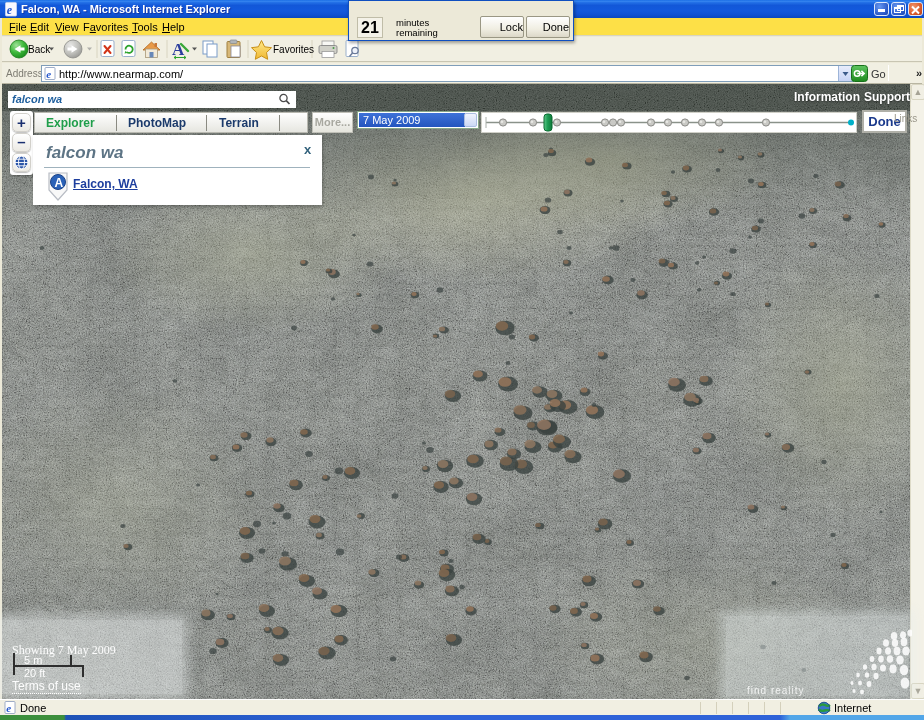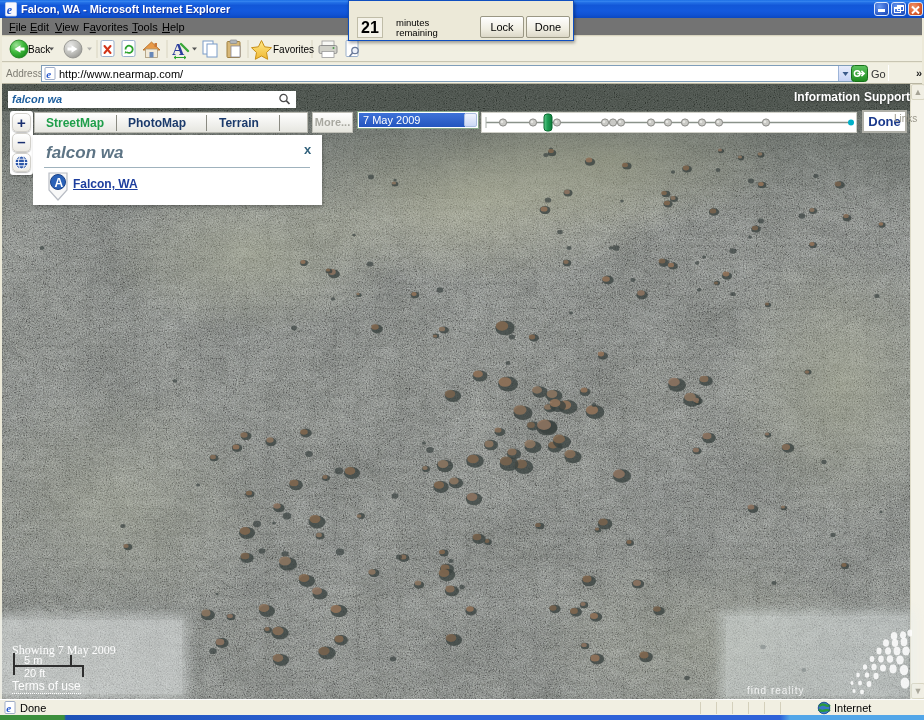--- a/index.html
+++ b/index.html
@@ -11,21 +11,21 @@
   #titlebar { left:0; top:0; width:924px; height:18px;
     background:linear-gradient(to bottom,#1064e0 0%,#3b8af2 6%,#2573e8 12%,#1257d8 30%,#1359dd 60%,#1153d4 80%,#0b48c0 100%);
   }
   #titletext { left:21px; top:3px; color:#fff; font-size:11px; font-weight:bold; letter-spacing:-0.2px; letter-spacing:0px; text-shadow:1px 1px 1px #1030a0; }
   .winbtn { top:2px; width:15px; height:14px; border-radius:3px; border:1px solid #dce8fc; }
   #btnmin,#btnmax { background:radial-gradient(circle at 35% 30%,#6798f0,#2a59c8 70%,#1b46ae); }
   #btnclose { background:radial-gradient(circle at 35% 30%,#f0926a,#da5b2b 60%,#b43e14); }
   .winbtn span { position:absolute; color:#fff; }
 
   
-  #menubar { left:2px; top:18px; width:920px; height:18px; background:#737373; border-bottom:1px solid #d8d4bf; }
+  #menubar { left:2px; top:18px; width:920px; height:18px; background:#fde047; border-bottom:1px solid #d8d4bf; }
   .menuitem { position:absolute; top:3px; font-size:11px; color:#000; }
   .menuitem u { text-decoration:underline; }
 
   
   #toolbar { left:2px; top:37px; width:920px; height:25px; background:#f1efe2; border-bottom:1px solid #c8c5b2; }
   .tsep { position:absolute; top:3px; width:1px; height:19px; background:#c9c5b2; border-right:1px solid #fff; }
 
   
   #addrbar { left:2px; top:63px; width:920px; height:21px; background:#f1efe2; border-bottom:1px solid #b8b5a2; }
   #addrlabel { position:absolute; left:4px; top:5px; font-size:10px; color:#7e7c73; }
@@ -49,21 +49,21 @@
   #inettext { position:absolute; left:834px; top:2px; font-size:11px; color:#000; }
 
   
   #taskbar { left:0px; top:715px; width:924px; height:5px; background:linear-gradient(to right,#3c8f3c 0px,#3c8f3c 64px,#1e52b7 66px,#2e62d8 400px,#2e62d8 780px,#52a6e8 790px,#52a6e8 924px); }
 
   
   #session { left:348px; top:0px; width:226px; height:41px; background:#ece9d8; border:1px solid #0f4fc0; box-shadow:1px 2px 3px rgba(0,0,0,.35); }
   #sessiontitle { position:absolute; left:0; top:0; width:100%; height:13px; background:linear-gradient(to bottom,#3a7af0,#1d5ad8); color:#e8eefc; font-size:10px; font-weight:bold; padding-left:4px; line-height:13px; }
   #sessionnum { position:absolute; left:8px; top:16px; width:26px; height:21px; background:#f4f2e8; border:1px solid #c0bda8; font-size:16px; font-weight:bold; text-align:center; line-height:20px; color:#000; }
   #sessionmin { position:absolute; left:47px; top:17px; font-size:9.5px; color:#000; line-height:10px; }
-  .sbutton { position:absolute; top:15px; width:44px; height:22px; background:linear-gradient(to bottom,#fefefe,#f0eee2 60%,#dcd8c8); border:1px solid #9a9784; border-radius:2px; font-size:11px; text-align:center; line-height:20px; color:#000; }
+  .sbutton { position:absolute; top:15px; width:44px; height:22px; background:linear-gradient(to bottom,#fefefe,#f0eee2 60%,#dcd8c8); border:1px solid #9a9784; border-radius:2px; font-size:11px; text-align:right; line-height:20px; color:#000; }
 
   
   #searchbox { left:8px; top:91px; width:288px; height:17px; background:#fff; }
   #searchtext { position:absolute; left:4px; top:2px; font-size:11px; font-style:italic; font-weight:bold; color:#1e5f9e; }
 
   #zoompanel { left:10px; top:111px; width:23px; height:64px; background:#fff; border-radius:3px; box-shadow:1px 1px 2px rgba(0,0,0,.3); }
   .zbtn { position:absolute; left:2px; width:19px; height:19px; background:linear-gradient(to bottom,#fff,#eceae4); border:1px solid #d2d0ca; border-radius:5px; box-shadow:0 1px 1px rgba(0,0,0,.25); color:#1b3070; font-weight:bold; text-align:center; }
 
   #tabsbar { left:34px; top:112px; width:274px; height:21px; background:linear-gradient(to bottom,#ffffff,#e6e6e0); border:1px solid #b8b8b0; }
   .tab { position:absolute; top:3px; font-size:12px; font-weight:bold; }
@@ -558,21 +558,21 @@
         <ellipse cx="7.5" cy="7.5" rx="6.5" ry="6.5"></ellipse>
         <line x1="1" y1="7.5" x2="14" y2="7.5"></line>
         <line x1="1.8" y1="4.2" x2="13.2" y2="4.2"></line>
         <line x1="1.8" y1="10.8" x2="13.2" y2="10.8"></line>
       </g>
     </svg>
       </div>
   </div>
 
   <div class="abs" id="tabsbar">
-    <span class="tab" style="left:11px; color:#1f9e4a;">StreetMap</span>
+    <span class="tab" style="left:11px; color:#1f9e4a;">Explorer</span>
     <span class="tabsep" style="left:81px;"></span>
     <span class="tab" style="left:93px; color:#1b3a6b;">PhotoMap</span>
     <span class="tabsep" style="left:171px;"></span>
     <span class="tab" style="left:184px; color:#1b3a6b;">Terrain</span>
     <span class="tabsep" style="left:244px;"></span>
   </div>
   <div class="abs" id="morebtn">More...</div>
 
   <div class="abs" id="datecombo">
     <div id="datesel">7 May 2009</div>

